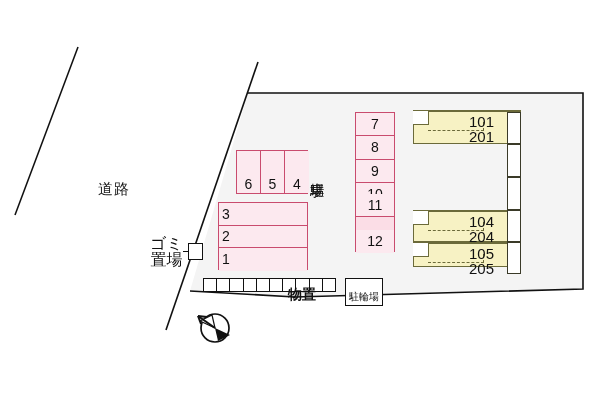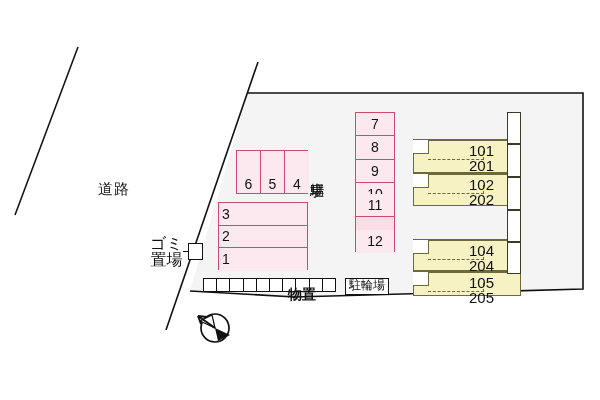--- a/index.html
+++ b/index.html
@@ -109,21 +109,20 @@
     left: 413px; top: 110px;
     width: 108px; height: 164px;
   }
   .unit {
     position: absolute;
     left: 0; width: 100%;
     box-sizing: border-box;
     background: #f7f2c4;
     border: 1.4px solid #6b6a3a;
     border-top-width: 2.2px;
-    margin-top: 29px;
   }
   .unit .alcove {
     position: absolute;
     left: -1.4px; top: -1.4px;
     width: 16px; height: 14px;
     background: #ffffff;
     border-right: 1.4px solid #6b6a3a;
     border-bottom: 1.4px solid #6b6a3a;
     box-sizing: border-box;
   }
@@ -200,24 +199,24 @@
   .storage-label {
     left: 288px; top: 286px;
     font-size: 14px;
     color: #111;
     white-space: nowrap;
     font-weight: bold;
   }
 
   .bike-box {
     left: 345px; top: 278px;
-    padding: 0 3px 2px 3px;
+    padding: 13px 3px 2px 3px;
     border: 1.6px solid #111;
     background: #ffffff;
-    font-size: 12px;
+    font-size: 10px;
     color: #111;
     line-height: 1.08;
     white-space: nowrap;
     box-sizing: border-box;
   }
 
   .compass { left: 192px; top: 305px; width: 42px; height: 42px; }
 </style>
 </head>
 <body>
@@ -289,29 +288,20 @@
     <div class="unit" style="top:0px; height:34px;">
       <div class="alcove"></div>
       <div class="dash"></div>
       <div class="dash-tick"></div>
       <div class="unit-labels">
         <div>101</div>
         <div>201</div>
       </div>
     </div>
 
-    <div class="unit" style="top:34px; height:33px;">
-      <div class="alcove"></div>
-      <div class="dash"></div>
-      <div class="dash-tick"></div>
-      <div class="unit-labels">
-        <div>102</div>
-        <div>202</div>
-      </div>
-    </div>
 
 
     <div class="unit" style="top:100px; height:32px;">
       <div class="alcove"></div>
       <div class="dash"></div>
       <div class="dash-tick"></div>
       <div class="unit-labels">
         <div>104</div>
         <div>204</div>
       </div>

